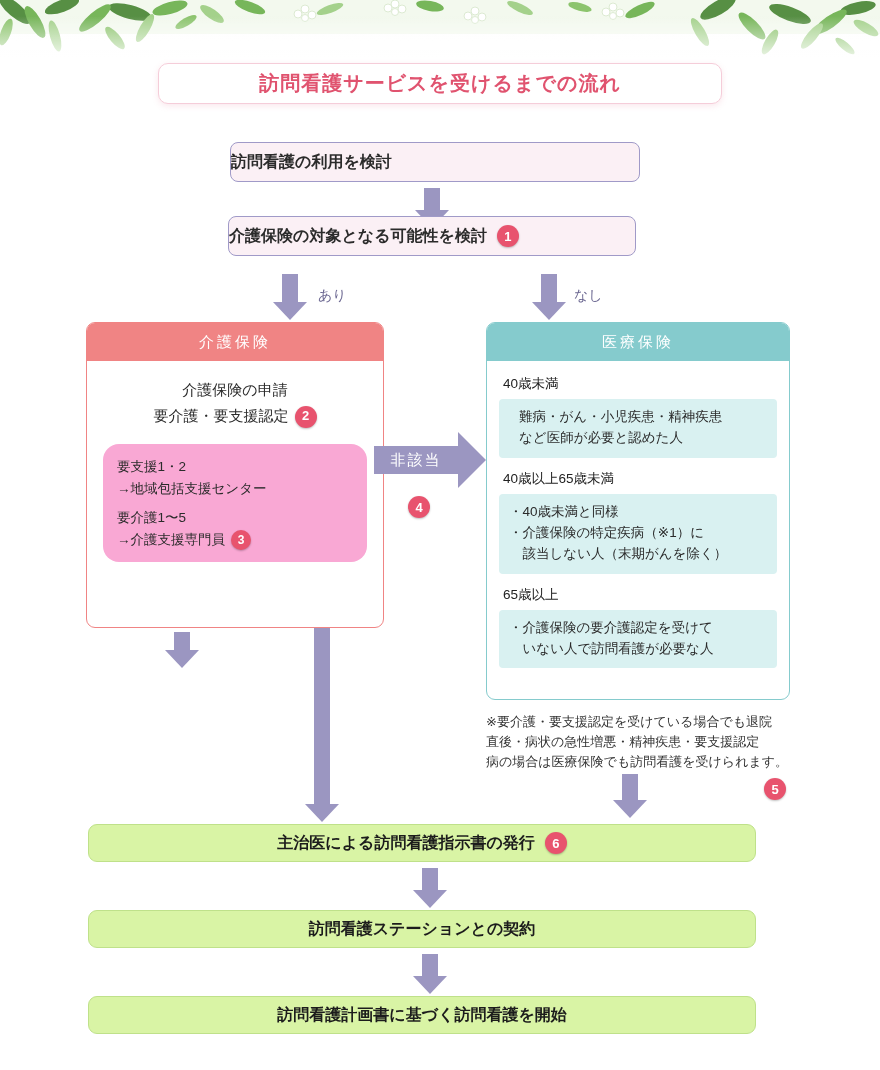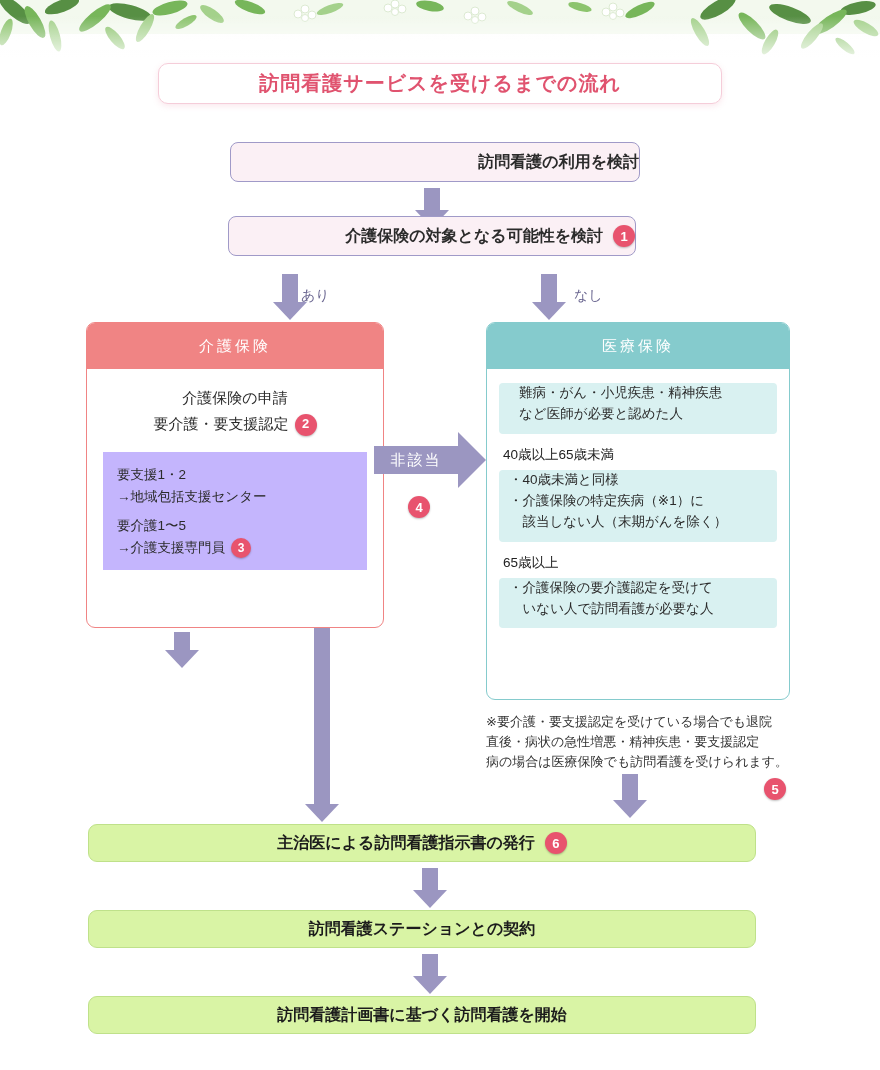--- a/index.html
+++ b/index.html
@@ -15,21 +15,21 @@
   #canvas{position:relative;width:880px;height:1070px;margin:0 auto;background:#fff;overflow:hidden}
 
   #deco{position:absolute;top:0;left:0}
 
   #title-box{position:absolute;left:158px;top:63px;width:564px;height:41px;background:#fff;
     border:1px solid #f5cdd9;border-radius:10px;box-shadow:0 2px 6px rgba(230,120,150,.18);
     display:flex;align-items:center;justify-content:center;font-size:20px;font-weight:bold;
     color:#e0536f;letter-spacing:1px}
 
   .box-pale{position:absolute;background:#fbf0f5;border:1px solid #a09ac8;border-radius:8px;
-    display:flex;align-items:center;justify-content:flex-end;gap:10px;font-weight:bold;font-size:16px}
+    display:flex;align-items:center;justify-content:flex-start;gap:10px;font-weight:bold;font-size:16px}
   #step1{left:230px;top:142px;width:410px;height:40px}
   #step2{left:228px;top:216px;width:408px;height:40px}
 
   .badge{display:inline-flex;width:22px;height:22px;border-radius:50%;background:var(--accent);
     color:#fff;font-size:13px;font-weight:bold;align-items:center;justify-content:center;
     flex:0 0 auto;box-shadow:0 1px 2px rgba(0,0,0,.25);vertical-align:middle}
   .badge-abs{position:absolute}
   #badge4{left:408px;top:496px}
   #badge5{left:764px;top:778px}
 
@@ -40,41 +40,41 @@
   #arrow1{left:415px;top:188px}           #arrow1 .shaft{height:22px}
   #arrow-left{left:273px;top:274px}       #arrow-left .shaft{height:28px}
   #arrow-right{left:532px;top:274px}      #arrow-right .shaft{height:28px}
   #arrow-lav{left:165px;top:632px}        #arrow-lav .shaft{height:18px}
   #long-arrow{left:305px;top:628px}       #long-arrow .shaft{height:176px}
   #arrow-note{left:613px;top:774px}       #arrow-note .shaft{height:26px}
   #arrow-b1{left:413px;top:868px}         #arrow-b1 .shaft{height:22px}
   #arrow-b2{left:413px;top:954px}         #arrow-b2 .shaft{height:22px}
 
   .branch-label{position:absolute;font-size:14px;color:#6b6791}
-  #label-ari{left:301px;top:287px}
+  #label-ari{left:318px;top:287px}
   #label-nashi{left:574px;top:287px}
 
   .panel{position:absolute;background:#fff;border-radius:9px;overflow:hidden;border:1px solid}
-  .panel-header{height:46px;color:#fff;display:flex;align-items:center;justify-content:center;
+  .panel-header{height:38px;color:#fff;display:flex;align-items:center;justify-content:center;
     font-size:15px;letter-spacing:3px}
   #kaigo{left:86px;top:322px;width:298px;height:306px;border-color:var(--kaigo)}
   #kaigo .panel-header{background:var(--kaigo)}
   #kaigo-body{padding:16px 16px 4px}
   .apply-lines{text-align:center;font-size:15px;line-height:1.7}
   .apply-lines .badge{margin-left:6px}
-  .pink-box{margin-top:16px;background:#c4b5fd;border-radius:0;padding:12px 14px;
+  .pink-box{margin-top:16px;background:#f9a8d4;border-radius:16px;padding:12px 14px;
     font-size:13.5px;line-height:1.6}
   .pink-box .gap{margin-top:8px}
   .pink-box .badge{margin-left:6px;width:20px;height:20px;font-size:12px}
 
   #iryo{left:486px;top:322px;width:304px;height:378px;border-color:var(--iryo)}
   #iryo .panel-header{background:var(--iryo)}
   #iryo-body{padding:14px 12px 0}
   .iryo-heading{font-size:13.5px;margin:0 0 6px 4px;color:#222}
-  .teal-box{background:#d9f1f1;border-radius:4px;padding:0 10px 9px;font-size:13.5px;
+  .teal-box{background:#d9f1f1;border-radius:4px;padding:8px 10px 9px;font-size:13.5px;
     line-height:1.55;margin-bottom:12px}
   .teal-box .indent{padding-left:10px}
 
   #hitogai{position:absolute;left:374px;top:432px;width:112px;height:56px}
   #hitogai .shaft{position:absolute;left:0;top:14px;width:84px;height:28px;background:var(--arrow)}
   #hitogai .head{position:absolute;left:84px;top:0;width:0;height:0;
     border-top:28px solid transparent;border-bottom:28px solid transparent;
     border-left:28px solid var(--arrow)}
   #hitogai .label{position:absolute;left:0;top:14px;width:84px;height:28px;display:flex;
     align-items:center;justify-content:center;color:#fff;font-size:15px;font-weight:normal;letter-spacing:2px}
@@ -213,20 +213,21 @@
   <div id="hitogai">
     <div class="shaft"></div>
     <div class="head"></div>
     <div class="label">非該当</div>
   </div>
   <div id="badge4" class="badge badge-abs">4</div>
 
   <div id="iryo" class="panel">
     <div class="panel-header">医療保険</div>
     <div id="iryo-body">
+      <div class="iryo-heading">40歳未満</div>
       <div class="teal-box">
         <div class="indent">難病・がん・小児疾患・精神疾患</div>
         <div class="indent">など医師が必要と認めた人</div>
       </div>
       <div class="iryo-heading">40歳以上65歳未満</div>
       <div class="teal-box">
         <div>・40歳未満と同様</div>
         <div>・介護保険の特定疾病（※1）に</div>
         <div>　該当しない人（末期がんを除く）</div>
       </div>

